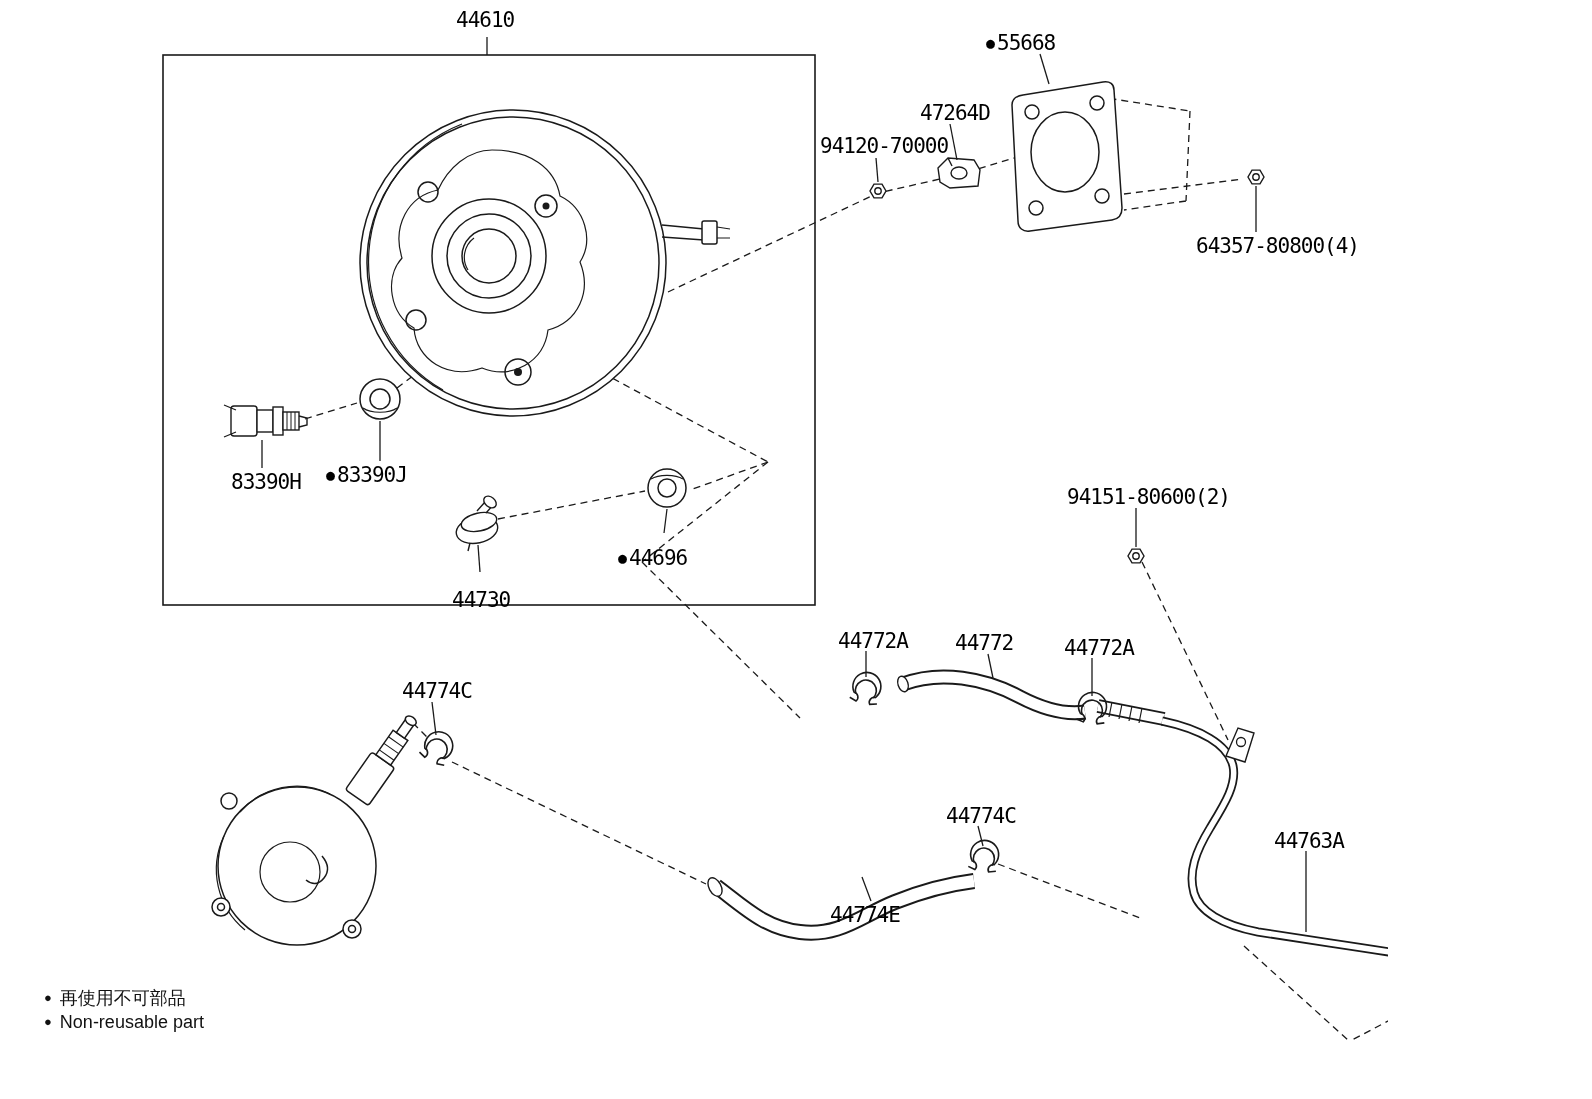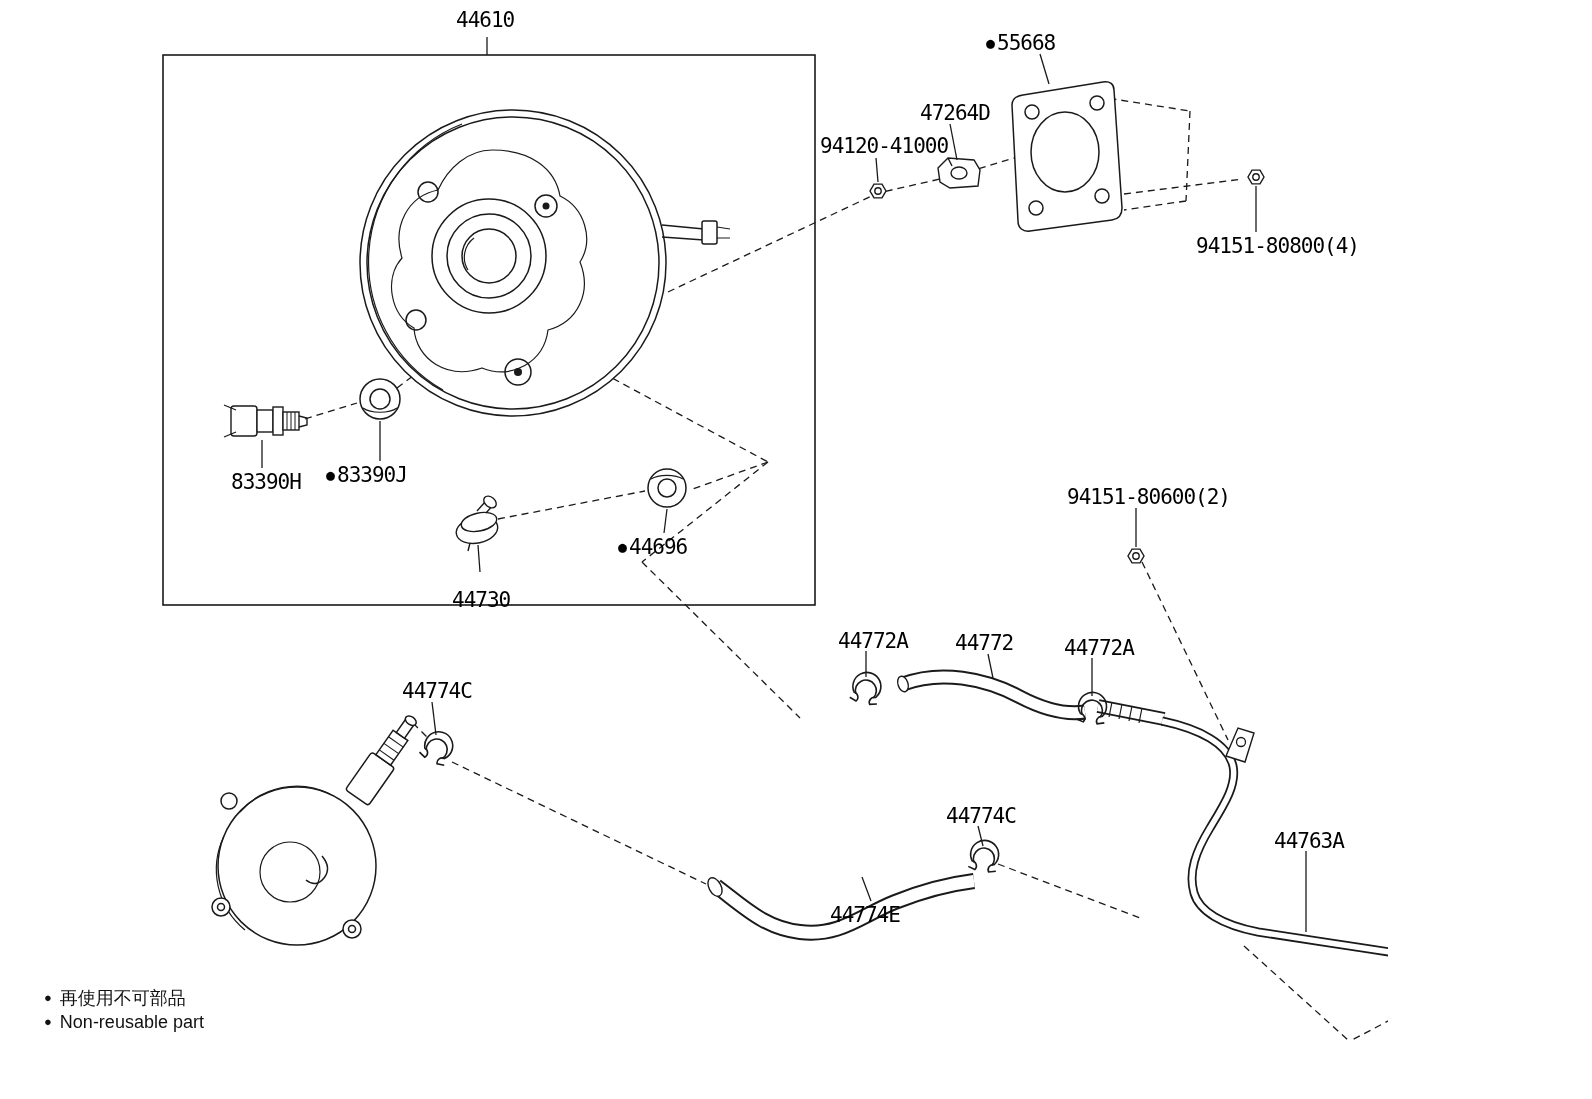--- a/index.html
+++ b/index.html
@@ -220,31 +220,31 @@
   </svg>
 
   <div class="part-label" style="left:456px;top:8px">44610</div>
 
   <div class="part-label" style="left:986px;top:31px">
     <span class="bullet">●</span><span>55668</span>
   </div>
 
   <div class="part-label" style="left:920px;top:101px">47264D</div>
 
-  <div class="part-label" style="left:820px;top:134px">94120-41000</div>
-
-  <div class="part-label" style="left:1196px;top:234px">94151-80800(4)</div>
+  <div class="part-label" style="left:820px;top:134px">94120-70000</div>
+
+  <div class="part-label" style="left:1196px;top:234px">64357-80800(4)</div>
 
   <div class="part-label" style="left:231px;top:470px">83390H</div>
 
   <div class="part-label" style="left:326px;top:463px">
     <span class="bullet">●</span><span>83390J</span>
   </div>
 
-  <div class="part-label" style="left:618px;top:535px">
+  <div class="part-label" style="left:618px;top:546px">
     <span class="bullet">●</span><span>44696</span>
   </div>
 
   <div class="part-label" style="left:452px;top:588px">44730</div>
 
   <div class="part-label" style="left:1067px;top:485px">94151-80600(2)</div>
 
   <div class="part-label" style="left:838px;top:629px">44772A</div>
 
   <div class="part-label" style="left:955px;top:631px">44772</div>

